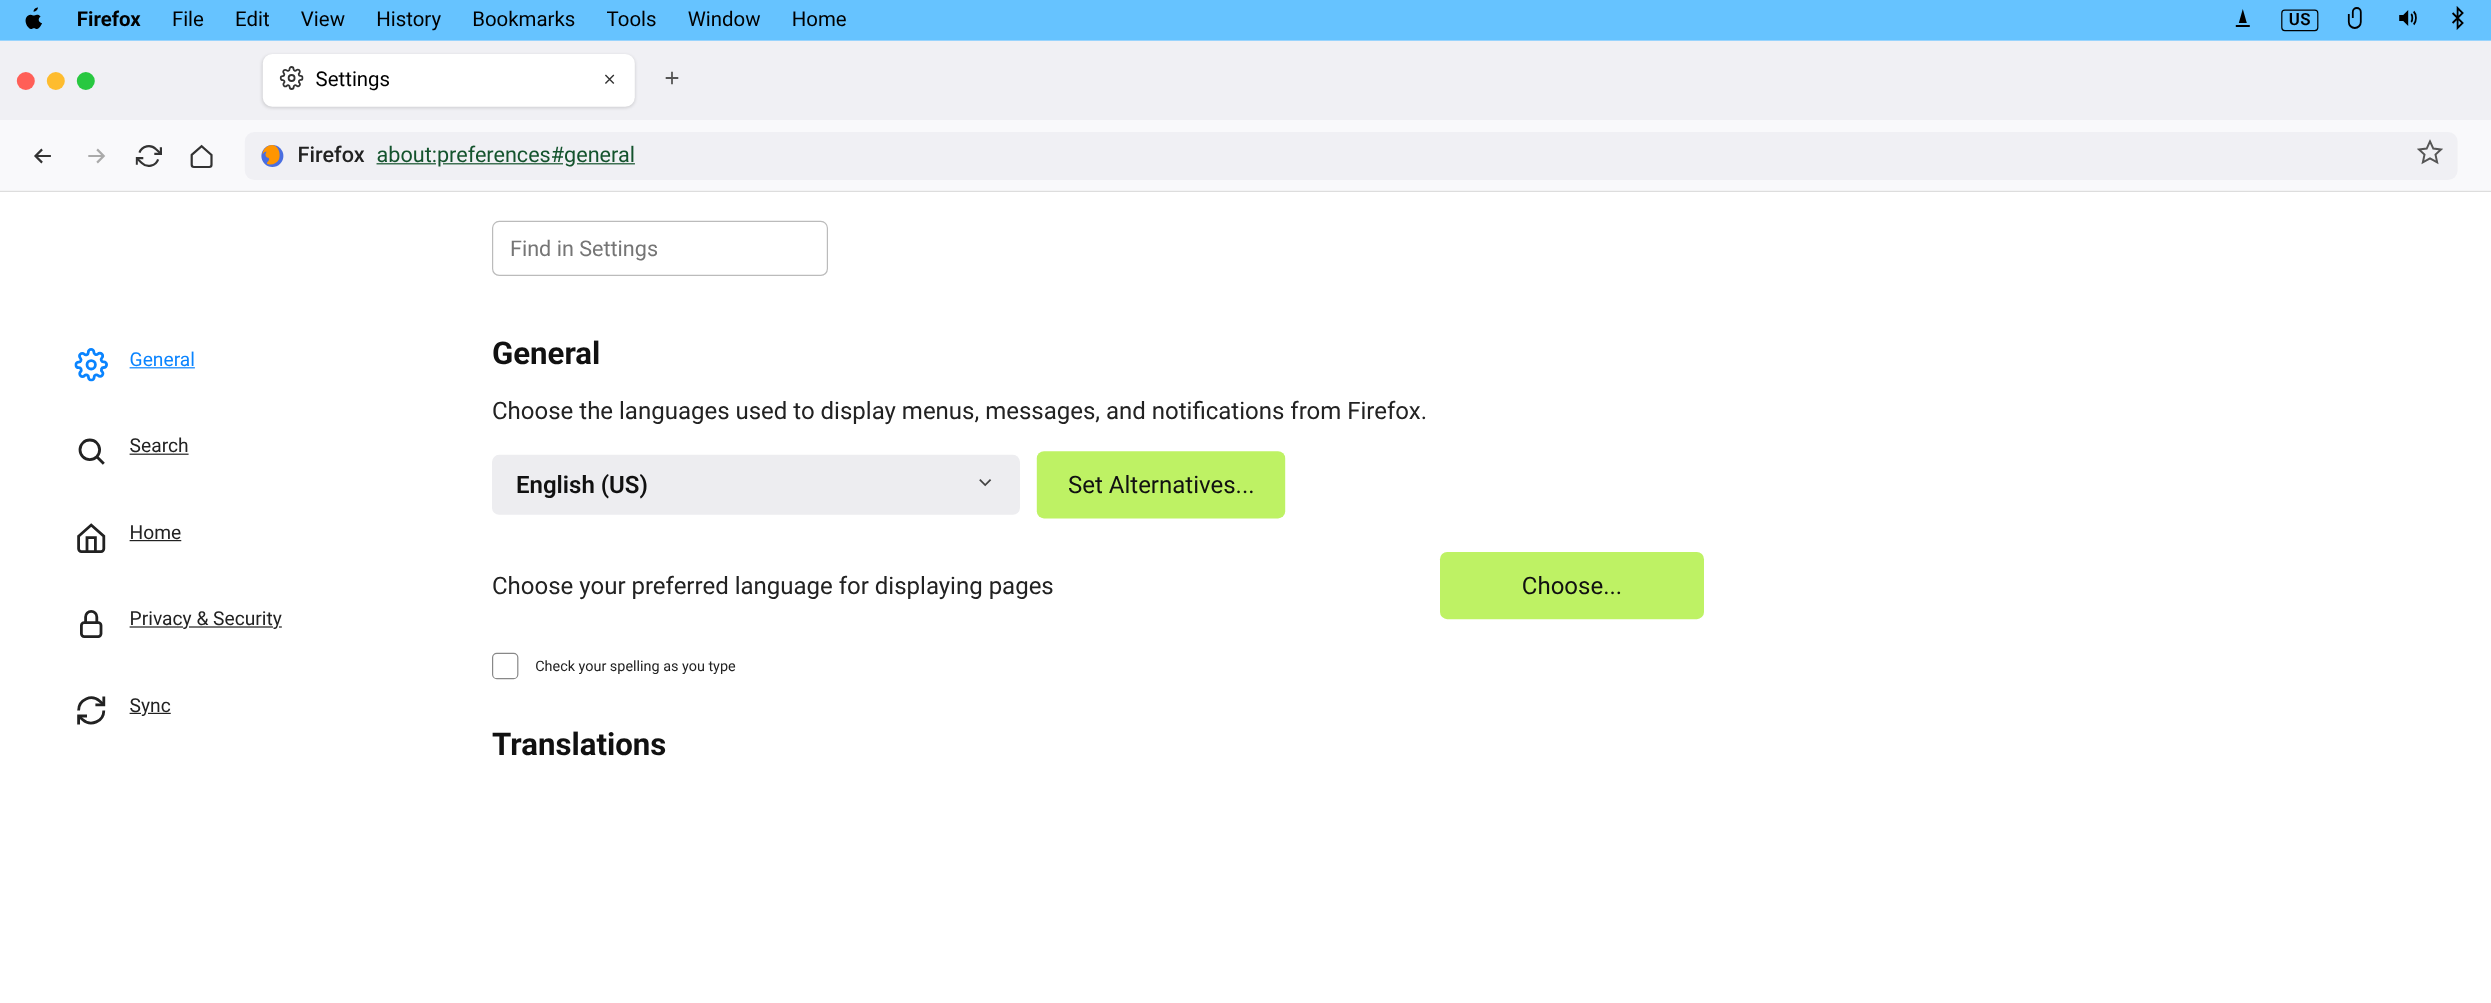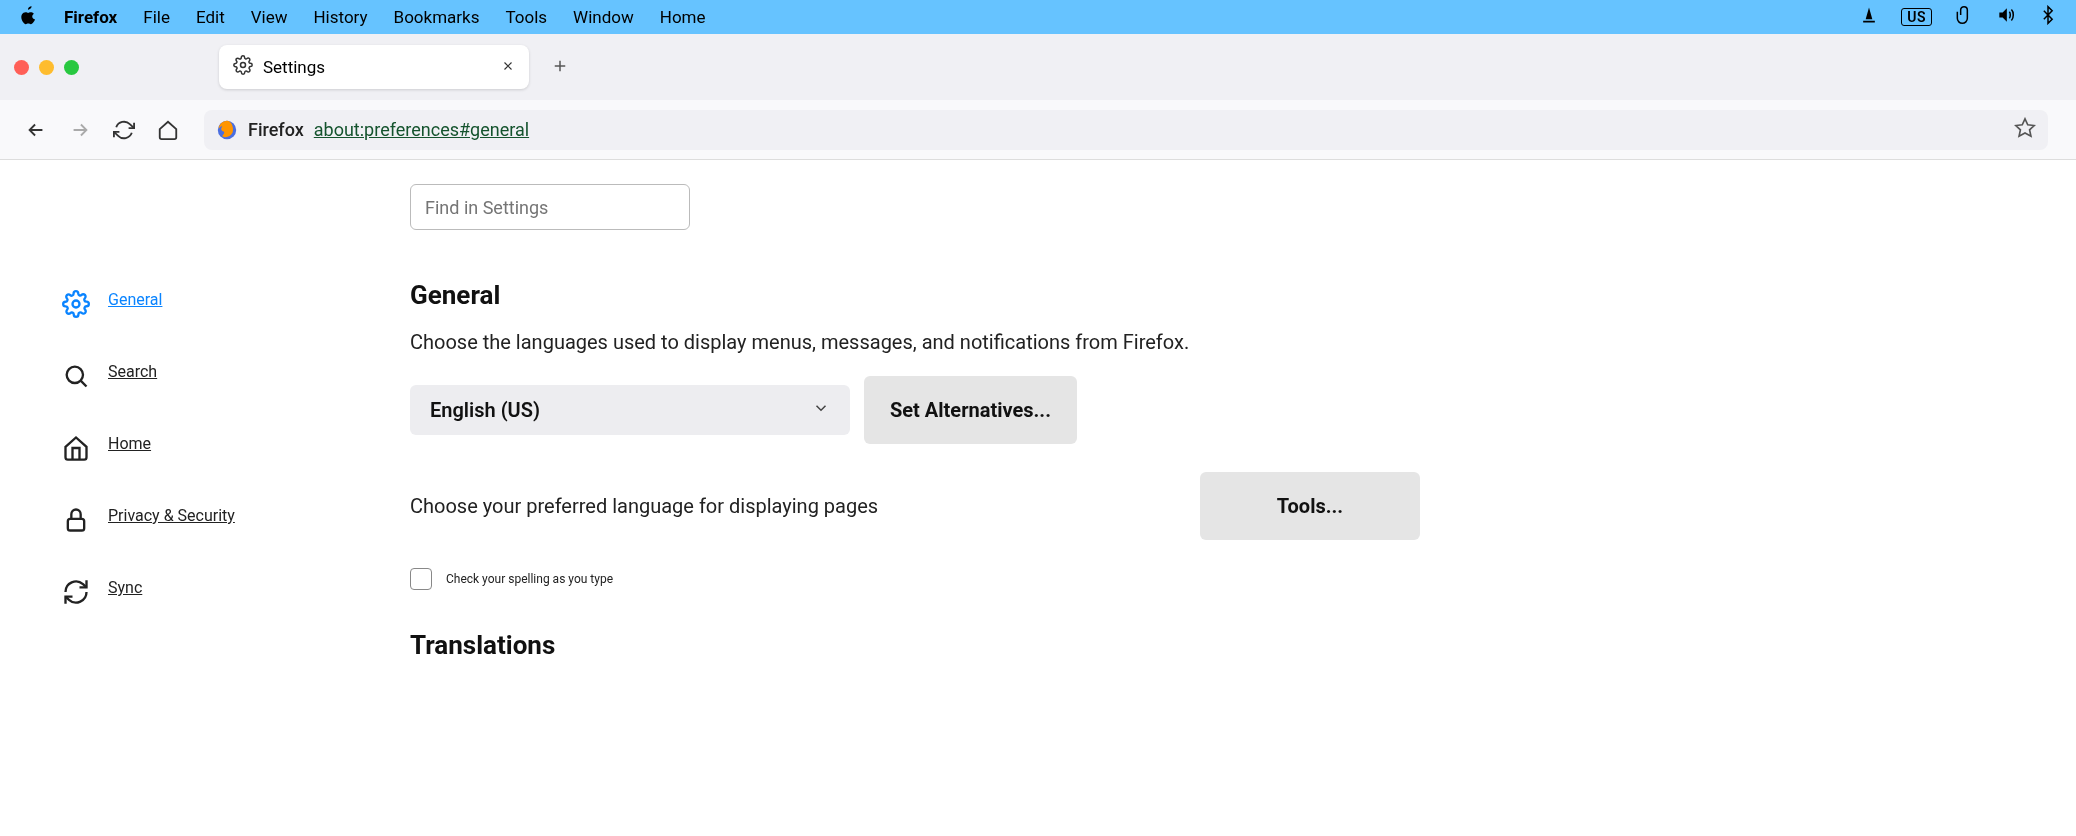--- a/index.html
+++ b/index.html
@@ -146,27 +146,27 @@
     display:flex;
     align-items:center;
     gap: 14px;
     cursor:pointer;
     min-width: 440px;
     justify-content: space-between;
   }
   .select-btn .chev { color:#444; }
 
   .btn {
-    background: #e5e5e5;
+    background: #bef264;
     border: none;
     border-radius: 6px;
-    height: 68px;
+    height: 56px;
     padding: 0 26px;
     font-size: 20px;
-    font-weight: 700;
+    font-weight: 400;
     color: #111;
     cursor:pointer;
   }
   .btn.wide { min-width: 220px; }
 
   .check-row { display:flex; align-items:center; gap: 14px; font-size:12px; color:#222; }
   .checkbox {
     width: 22px; height: 22px; border: 1.5px solid #888; border-radius: 4px; background:#fff;
   }
 
@@ -352,21 +352,21 @@
           <svg viewBox="0 0 24 24" width="18" height="18" fill="none" stroke="currentColor" stroke-width="2">
               <path d="M6 9l6 6 6-6"></path>
             </svg>
         </span>
       </button>
       <button class="btn">Set Alternatives...</button>
     </div>
 
     <div class="row between">
       <span style="font-size:20px;color:#222;">Choose your preferred language for displaying pages</span>
-      <button class="btn wide">Tools...</button>
+      <button class="btn wide">Choose...</button>
     </div>
 
     <div class="check-row" style="margin-bottom:40px;">
       <span class="checkbox"></span>
       <span>Check your spelling as you type</span>
     </div>
 
     <h2 class="section">Translations</h2>
   </div>
 </div>

